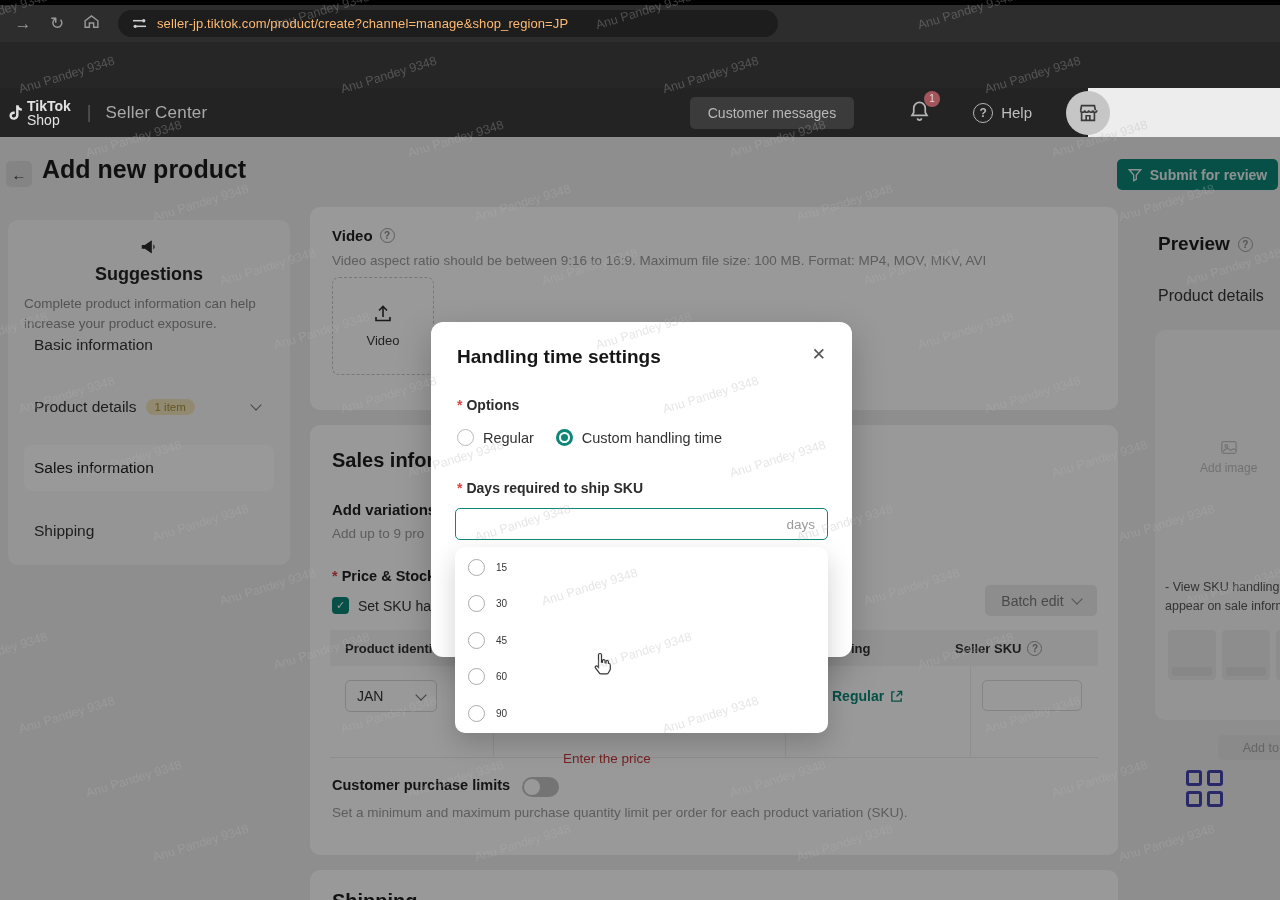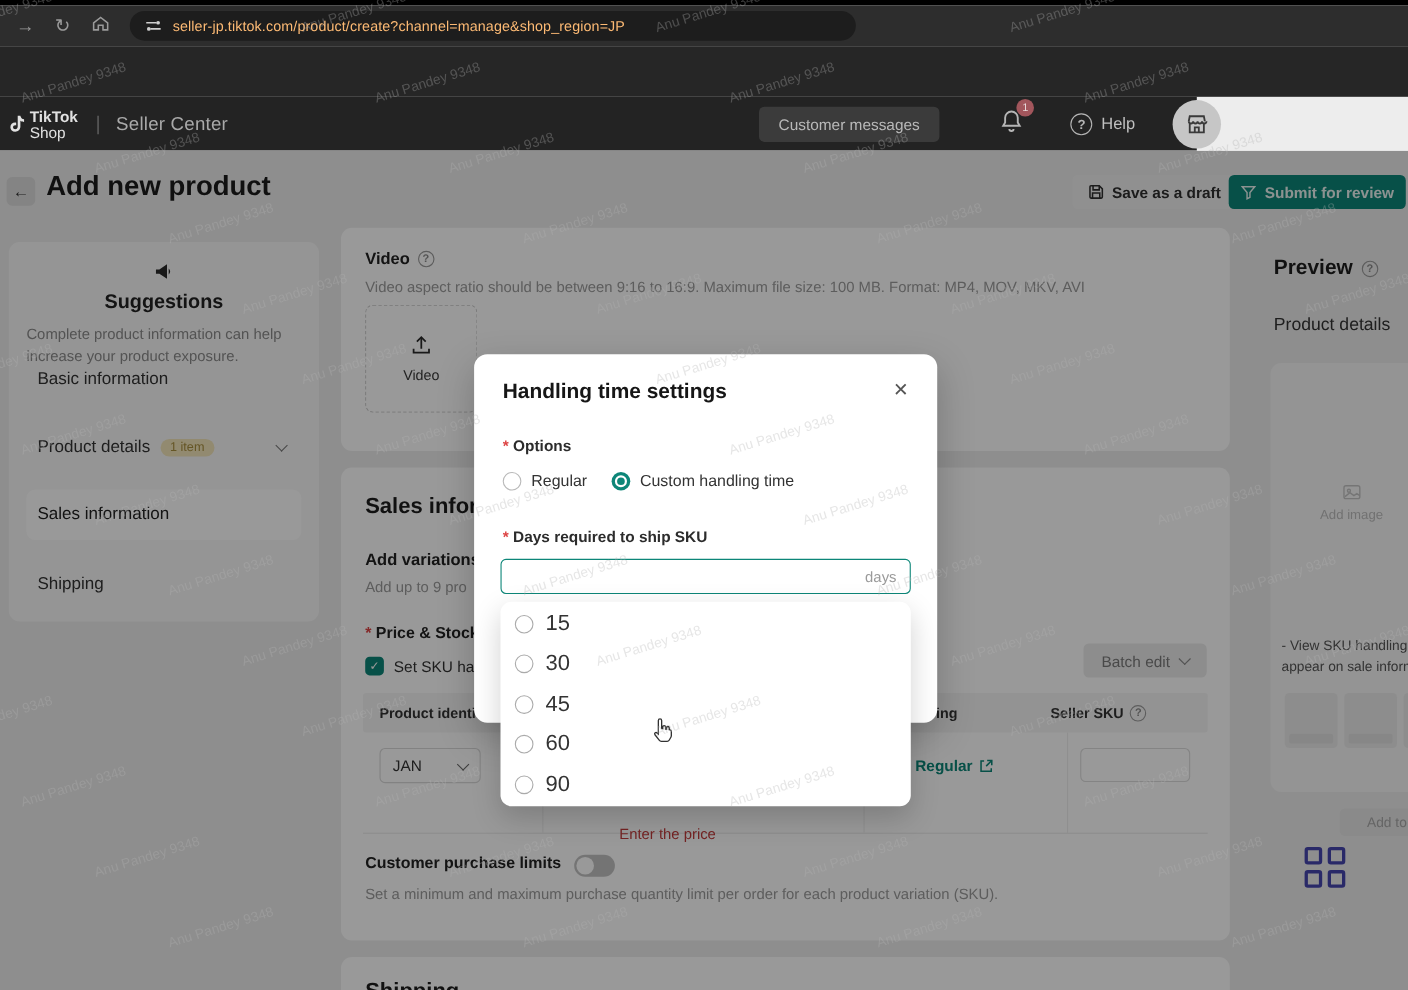--- a/index.html
+++ b/index.html
@@ -101,21 +101,21 @@
   .radio-row { position:absolute; left:26px; top:107px; display:flex; align-items:center; gap:22px; font-size:14.5px; color:#333; }
   .radio-opt { display:flex; align-items:center; gap:9px; }
   .radio { width:17px; height:17px; border-radius:50%; border:1.6px solid #b9b9b9; background:#fff; flex:none; display:flex; align-items:center; justify-content:center; }
   .radio.checked { border:none; background:var(--teal,#0d8678); }
   .radio.checked::after { content:""; width:7px; height:7px; border:2px solid #fff; border-radius:50%; background:var(--teal,#0d8678); }
   .days-input { position:absolute; left:24px; top:186px; width:373px; height:32px; border:1.5px solid var(--teal,#0d8678); border-radius:5px; background:#fff; display:flex; align-items:center; }
   .days-input input { flex:1; border:none; outline:none; font-size:14px; padding:0 10px; background:transparent; font-family:inherit; }
   .days-suffix { color:#9a9a9a; font-size:13.5px; padding-right:12px; }
   
   .dropdown { position:absolute; left:455px; top:547px; width:373px; height:186px; background:#fff; border-radius:10px; box-shadow:0 10px 26px rgba(0,0,0,.18); z-index:70; padding-top:2px; }
-  .dd-opt { height:36.5px; display:flex; align-items:center; gap:11px; padding-left:13px; font-size:20px; color:#333; }
+  .dd-opt { height:36.5px; display:flex; align-items:center; gap:11px; padding-left:13px; font-size:10px; color:#333; }
   .dd-opt .radio { width:17px; height:17px; border-color:#aaa; }
   
   .cursor { position:absolute; left:592px; top:652px; z-index:80; }
   .watermark-layer { position:absolute; inset:0; z-index:90; pointer-events:none; overflow:hidden; }
   .wm { position:absolute; font-size:12.5px; color:rgba(178,178,178,0.33); transform:rotate(-17deg); white-space:nowrap; }
 </style>
 </head>
 <body>
 
 <div class="stage">
@@ -178,28 +178,20 @@
         </svg>
     </div>
   </div>
 
   <div class="page">
     <div class="title-bar">
       <button class="back-btn">
           <span>←</span>
         </button>
       <div class="page-title">Add new product</div>
-      <button class="draft-btn">
-        <svg width="15" height="15" viewBox="0 0 16 16" fill="none" stroke="#2f2f2f" stroke-width="1.5">
-            <path d="M2 3 a1 1 0 0 1 1-1 h8 l3 3 v8 a1 1 0 0 1 -1 1 h-10 a1 1 0 0 1 -1-1 z"></path>
-            <path d="M5 2 v4 h6 v-4"></path>
-            <path d="M4.5 14 v-5 h7 v5"></path>
-          </svg>
-        <span>Save as a draft</span>
-      </button>
       <button class="submit-btn">
         <svg width="14" height="14" viewBox="0 0 16 16" fill="none" stroke="#eaf4f2" stroke-width="1.5">
             <path d="M1.5 2 H14.5 L9.5 8 V13 L6.5 14.5 V8 Z"></path>
           </svg>
         <span>Submit for review</span>
       </button>
     </div>
 
     <div class="sidebar-card">
       <div class="sugg-head">

